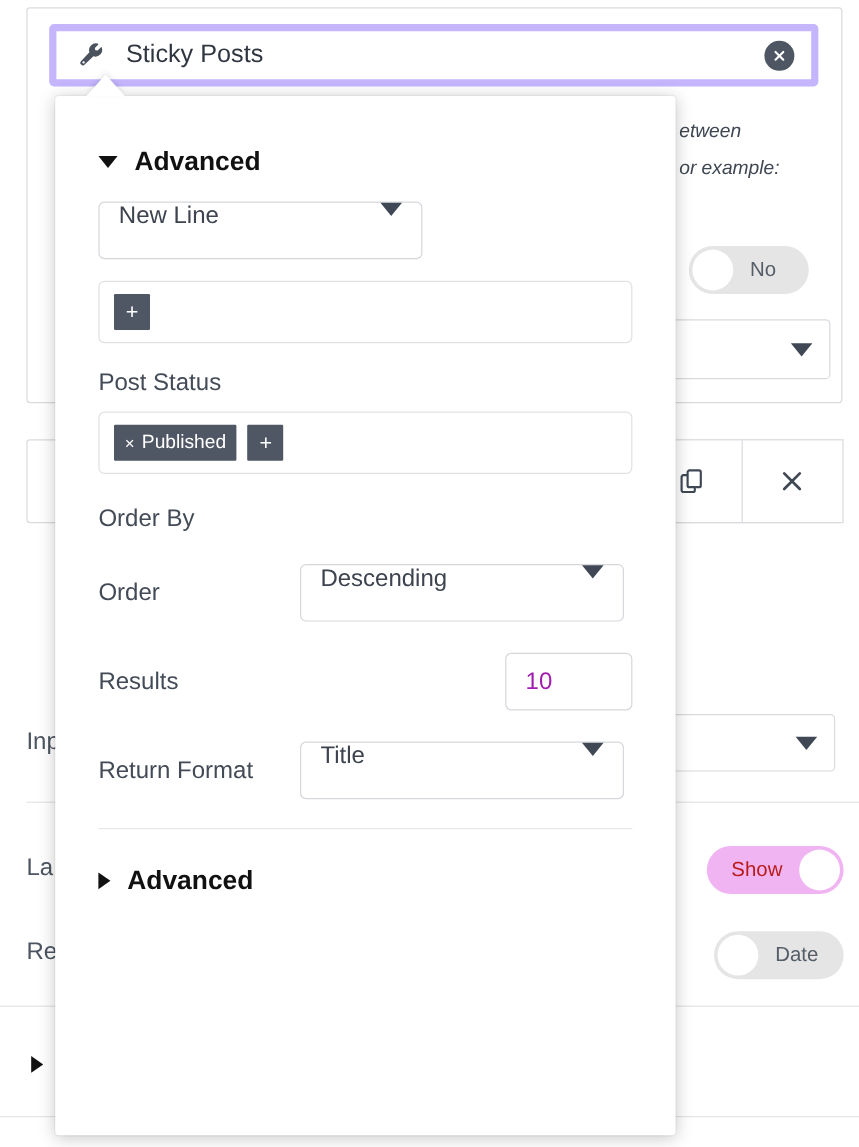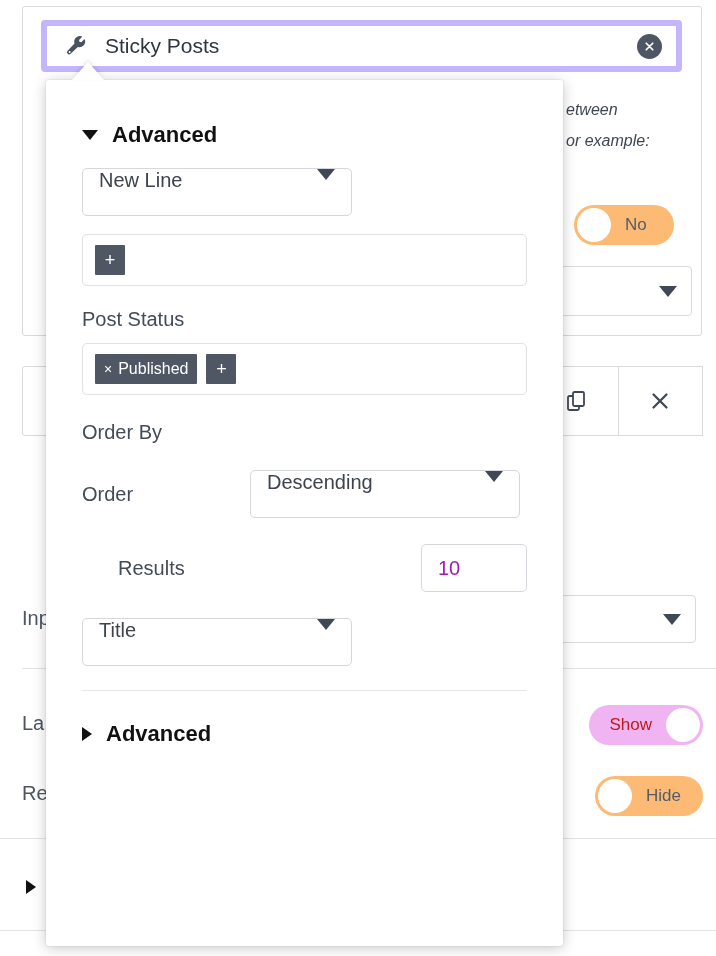--- a/index.html
+++ b/index.html
@@ -97,21 +97,21 @@
   .toggle .knob {
     width: 34px; height: 34px;
     border-radius: 50%;
     background: #fff;
     flex: 0 0 auto;
   }
   .toggle .tg-label {
     font-size: 17px;
     white-space: nowrap;
   }
-  .toggle.off { background:#fdba74; justify-content:flex-start; padding: 0 3px; }
+  .toggle.off { background:#e5e5e5; justify-content:flex-start; padding: 0 3px; }
   .toggle.off .tg-label { color:#555d68; margin-left: 14px; margin-right: 16px; }
   .toggle.on  { background:#f0b4f2; justify-content:flex-end; padding: 0 3px; }
   .toggle.on .tg-label { color:#b91c1c; margin-right: 14px; margin-left: 16px; }
 
   
   .action-box {
     position:absolute;
     border: 1px solid #d8dade;
     background:#fff;
     display:flex;
@@ -298,21 +298,21 @@
       <span class="caret"></span>
     </div>
 
     <div class="toggle on" style="left:589px; top:705px; width:114px;">
       <span class="tg-label">Show</span>
       <div class="knob"></div>
     </div>
 
     <div class="toggle off" style="left:595px; top:776px; width:108px;">
       <div class="knob"></div>
-      <span class="tg-label">Hide</span>
+      <span class="tg-label">Date</span>
     </div>
 
     <div class="bg-row-divider" style="left:0px; top:838px; width:716px;"></div>
     <div class="tri-right" style="left:26px; top:880px;"></div>
     <div class="bg-row-divider" style="left:0px; top:930px; width:716px;"></div>
 
     <div class="field-head">
       <svg class="wrench-icon" viewBox="0 0 24 24" fill="currentColor">
         <path d="M21.7 5.2a.6.6 0 0 0-1-.27l-2.9 2.9-2.1-.36-.36-2.1 2.9-2.9a.6.6 0 0 0-.27-1 6.2 6.2 0 0 0-7.6 7.9L2.9 17.2a2.3 2.3 0 1 0 3.25 3.25l7.85-7.45a6.2 6.2 0 0 0 7.7-7.8zM5.1 19.6a1.1 1.1 0 1 1 0-2.2 1.1 1.1 0 0 1 0 2.2z"></path>
       </svg>
@@ -365,30 +365,31 @@
       </div>
 
       <div class="row" style="margin-top:26px;">
         <span class="f-label">Order</span>
         <div class="select">
           <span class="val">Descending</span>
           <span class="caret"></span>
         </div>
       </div>
 
-      <div class="row right-align" style="margin-top:26px;margin-left:36px;">
+      <div class="row right-align" style="margin-top:26px;">
         <span class="f-label">Results</span>
         <div class="ctl">
           <div class="num-input">
             <span class="val">10</span>
           </div>
         </div>
       </div>
 
       <div class="row" style="margin-top:26px;">
+        <span class="f-label">Return Format</span>
         <div class="select">
           <span class="val">Title</span>
           <span class="caret"></span>
         </div>
       </div>
 
       <div class="pop-divider"></div>
     </div>
 
     <div class="adv-section">

